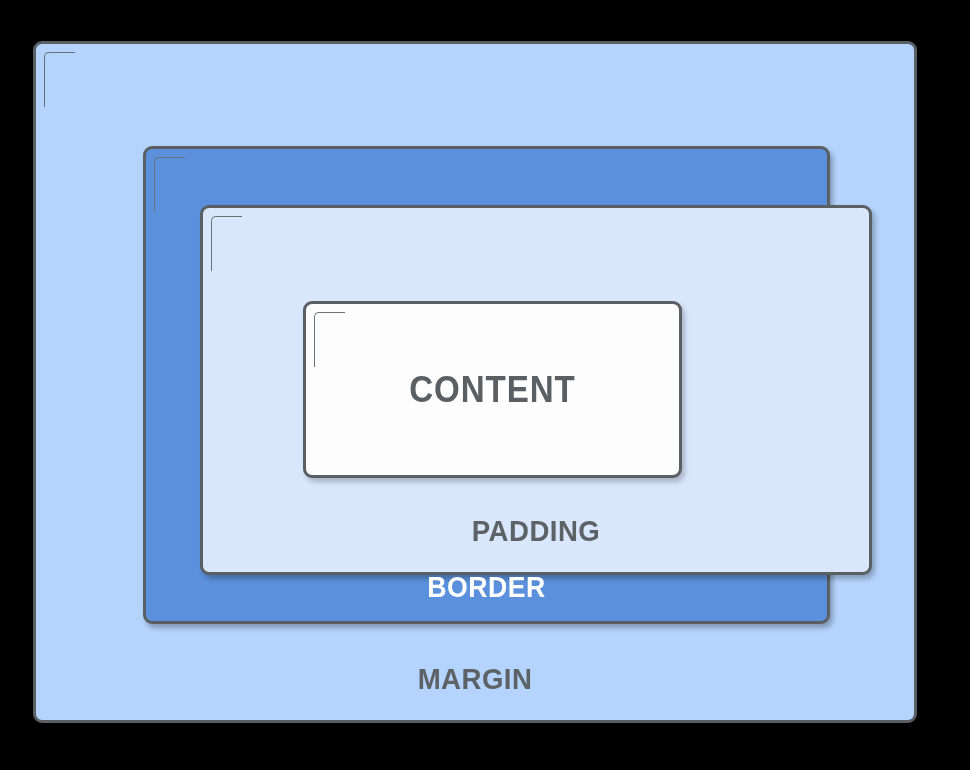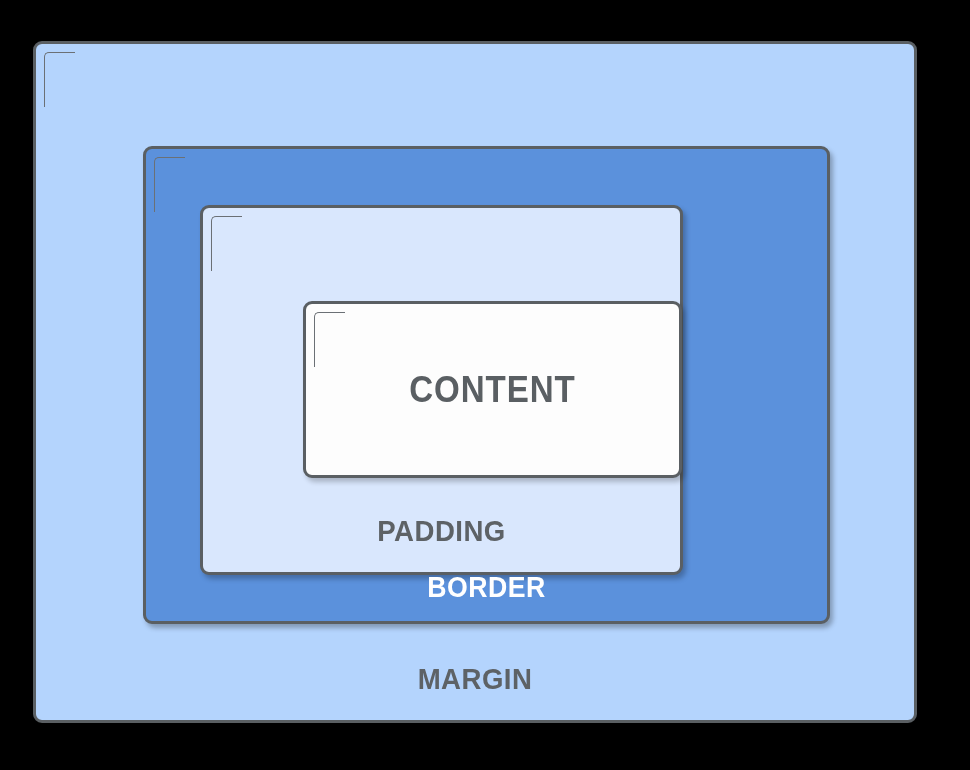--- a/index.html
+++ b/index.html
@@ -49,21 +49,21 @@
     height: 478px;
     background: #5b91dc;
     border-color: #5a5f63;
     box-shadow: 3px 4px 5px rgba(0, 0, 0, 0.28);
   }
 
   
   #padding-box {
     left: 54px;
     top: 56px;
-    width: 483px;
+    width: 672px;
     height: 370px;
     background: #d9e7fd;
     border-color: #5a5f63;
     box-shadow: 3px 4px 5px rgba(0, 0, 0, 0.25);
   }
 
   
   #content-box {
     left: 100px;
     top: 93px;

